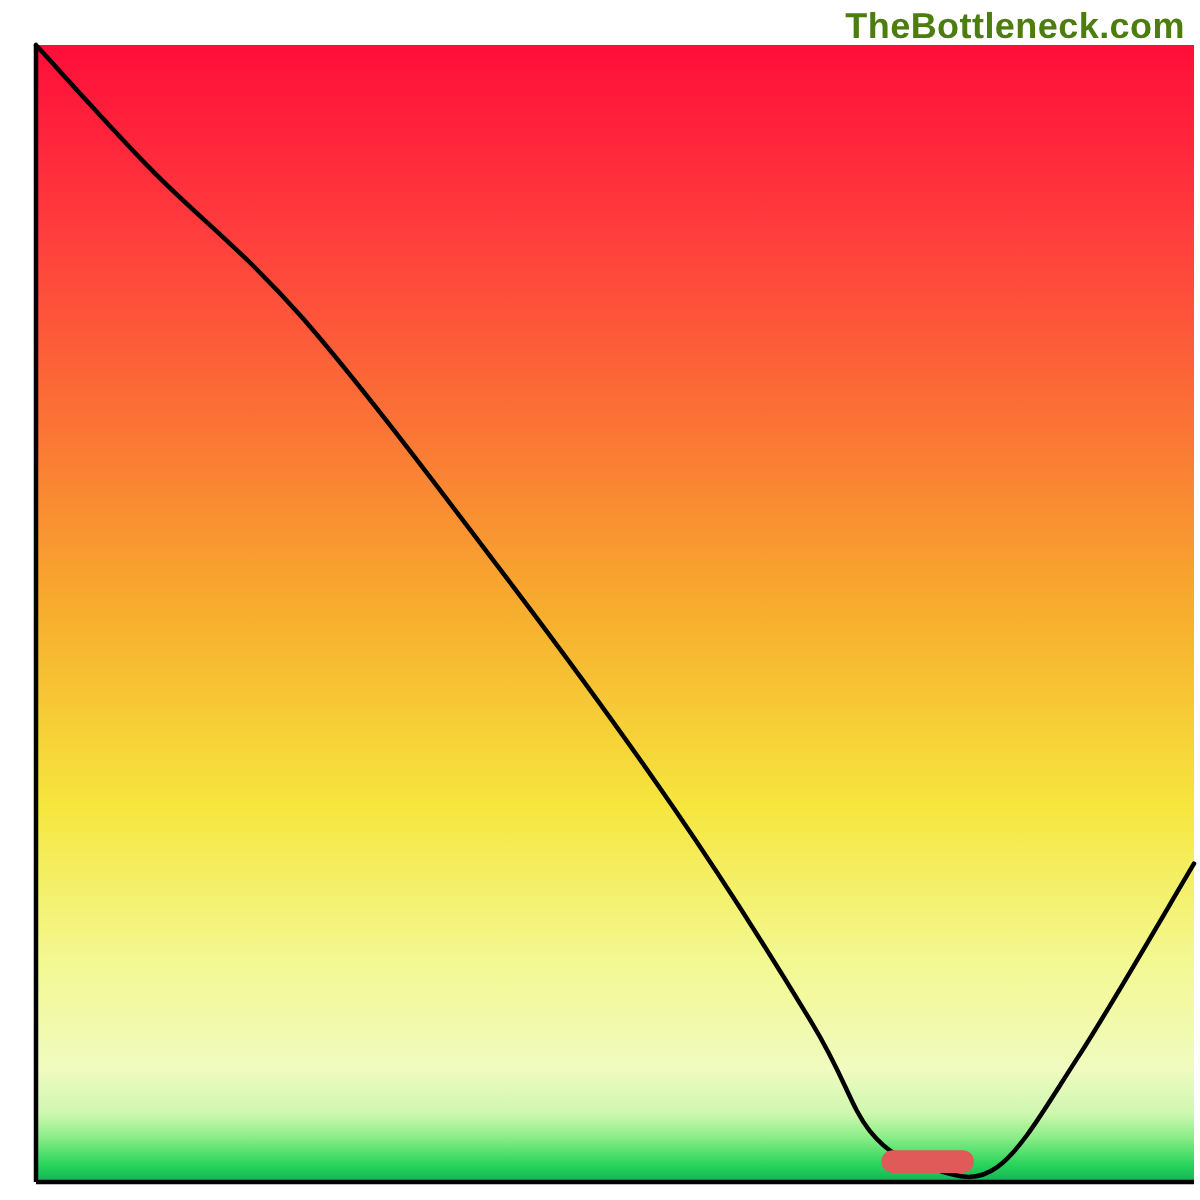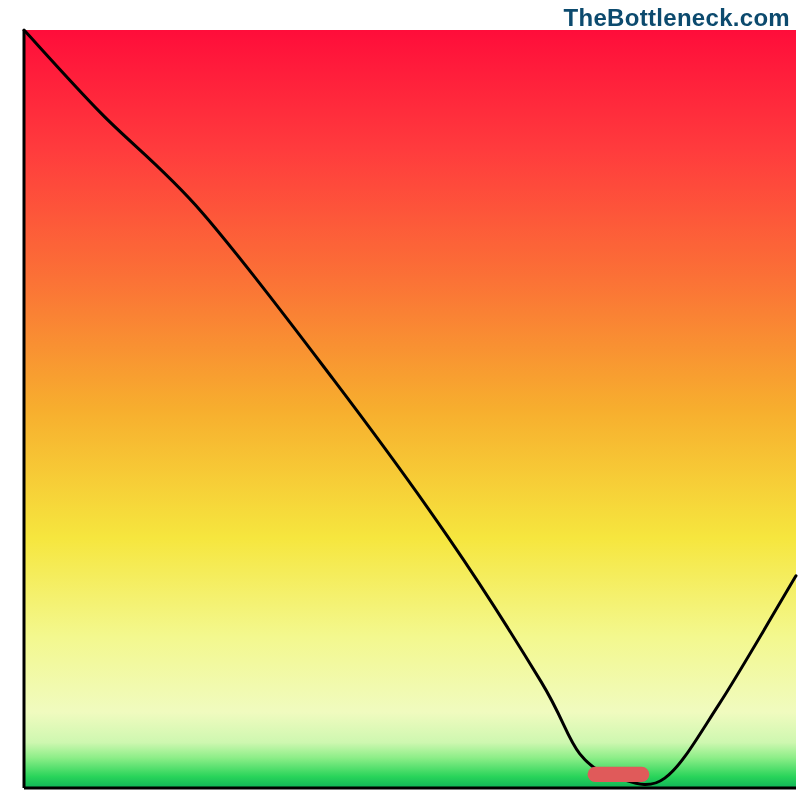--- a/index.html
+++ b/index.html
@@ -15,21 +15,21 @@
     position: relative;
     width: 800px;
     height: 800px;
   }
   .watermark {
     position: absolute;
     top: 4px;
     right: 10px;
     font-size: 24px;
     font-weight: bold;
-    color: #0c4a6e;
+    color: #4d7c0f;
     z-index: 10;
     letter-spacing: 0.3px;
   }
   svg.plot {
     position: absolute;
     left: 0;
     top: 0;
   }
 </style>
 </head>

